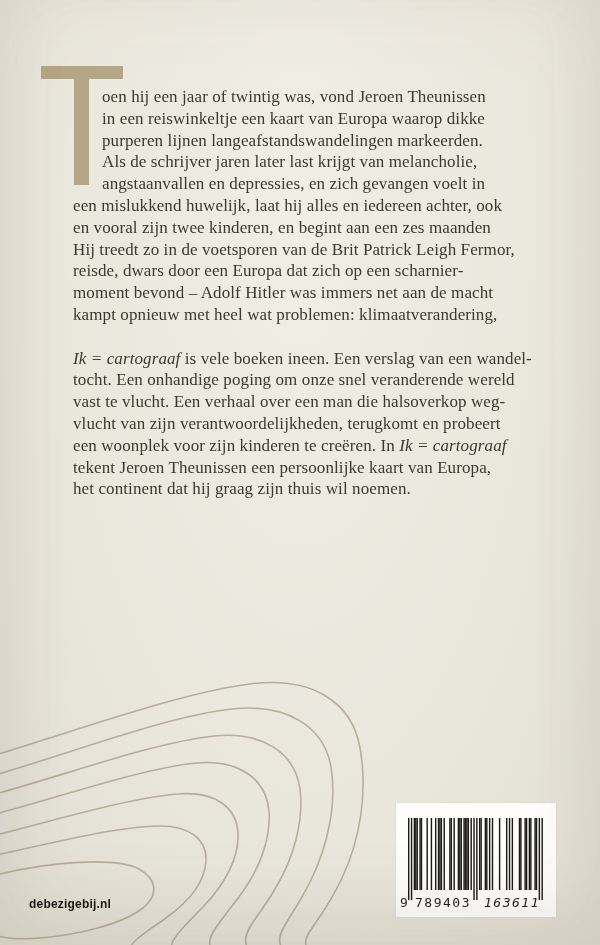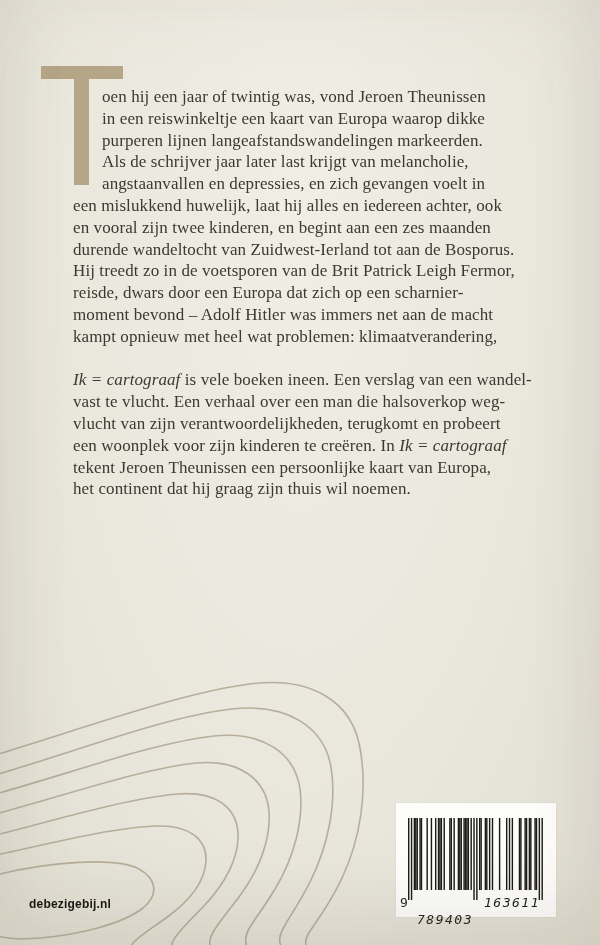--- a/index.html
+++ b/index.html
@@ -36,21 +36,21 @@
     font-family:"Liberation Sans",sans-serif;font-weight:bold;font-size:12px;
     color:#16150f;letter-spacing:.2px;}
 
   
   .barcode-box{position:absolute;left:396px;top:803px;width:160px;height:114px;background:#fdfdfc;
     box-shadow:0 0 2px rgba(0,0,0,.08);}
   .barcode-box svg{position:absolute;left:8px;top:15px;}
   .barcode-digits{position:absolute;left:0;top:92px;width:160px;height:18px;
     font-family:"DejaVu Sans Mono",monospace;font-size:13px;color:#1f1e1b;}
   .barcode-digits .d1{position:absolute;left:4px;top:0;}
-  .barcode-digits .d2{position:absolute;left:19px;top:17px;width:60px;text-align:center;letter-spacing:1.5px;font-style:italic;}
+  .barcode-digits .d2{position:absolute;left:19px;top:0;width:60px;text-align:left;letter-spacing:1.5px;}
   .barcode-digits .d3{position:absolute;left:86px;top:0;width:60px;text-align:center;letter-spacing:1.5px;font-style:italic;}
 </style>
 </head>
 <body>
 
 <div class="cover">
 
   <svg class="contours" viewBox="0 0 600 945" aria-hidden="true">
     <path d="M -8 756 C 90 726, 185 692, 250 684 C 312 676, 352 702, 360 748 C 368 792, 360 840, 342 878 C 330 904, 316 922, 310 931 C 303 942, 304 948, 316 956"></path>
     <path d="M -8 776 C 80 750, 168 716, 232 709 C 286 703, 324 726, 331 767 C 337 803, 328 846, 310 882 C 299 904, 289 917, 284 927 C 277 939, 278 947, 290 956"></path>
@@ -65,32 +65,32 @@
     <div class="bar"></div>
     <div class="stem"></div>
     <span class="sr">T</span>
   </div>
 
   <div class="blurb">
     <div class="p1">
         <div class="line">oen hij een jaar of twintig was, vond Jeroen Theunissen</div>
         <div class="line">in een reiswinkeltje een kaart van Europa waarop dikke</div>
         <div class="line">purperen lijnen langeafstandswandelingen markeerden.</div>
-        <div class="line">Als de schrijver jaar later last krijgt van melancholie,</div>
+        <div class="line">Als de schrijver jaren later last krijgt van melancholie,</div>
         <div class="line">angstaanvallen en depressies, en zich gevangen voelt in</div>
         <div class="line">een mislukkend huwelijk, laat hij alles en iedereen achter, ook</div>
         <div class="line">en vooral zijn twee kinderen, en begint aan een zes maanden</div>
-        <div class="line">durende wandeltocht van Zuidwest-Ierland tot aan de Bosporus.</div>
         <div class="line">Hij treedt zo in de voetsporen van de Brit Patrick Leigh Fermor,</div>
         <div class="line">reisde, dwars door een Europa dat zich op een scharnier-</div>
         <div class="line">moment bevond – Adolf Hitler was immers net aan de macht</div>
         <div class="line">kampt opnieuw met heel wat problemen: klimaatverandering,</div>
       </div>
     <div class="p2">
         <div class="line"><span class="it">Ik = cartograaf</span><span> is vele boeken ineen. Een verslag van een wandel-</span></div>
+        <div class="line"><span>tocht. Een onhandige poging om onze snel veranderende wereld</span></div>
         <div class="line"><span>vast te vlucht. Een verhaal over een man die halsoverkop weg-</span></div>
         <div class="line"><span>vlucht van zijn verantwoordelijkheden, terugkomt en probeert</span></div>
         <div class="line"><span>een woonplek voor zijn kinderen te creëren. In </span><span class="it">Ik = cartograaf</span></div>
         <div class="line"><span>tekent Jeroen Theunissen een persoonlijke kaart van Europa,</span></div>
         <div class="line"><span>het continent dat hij graag zijn thuis wil noemen.</span></div>
       </div>
   </div>
 
   <div class="publisher">debezigebij.nl</div>
 

